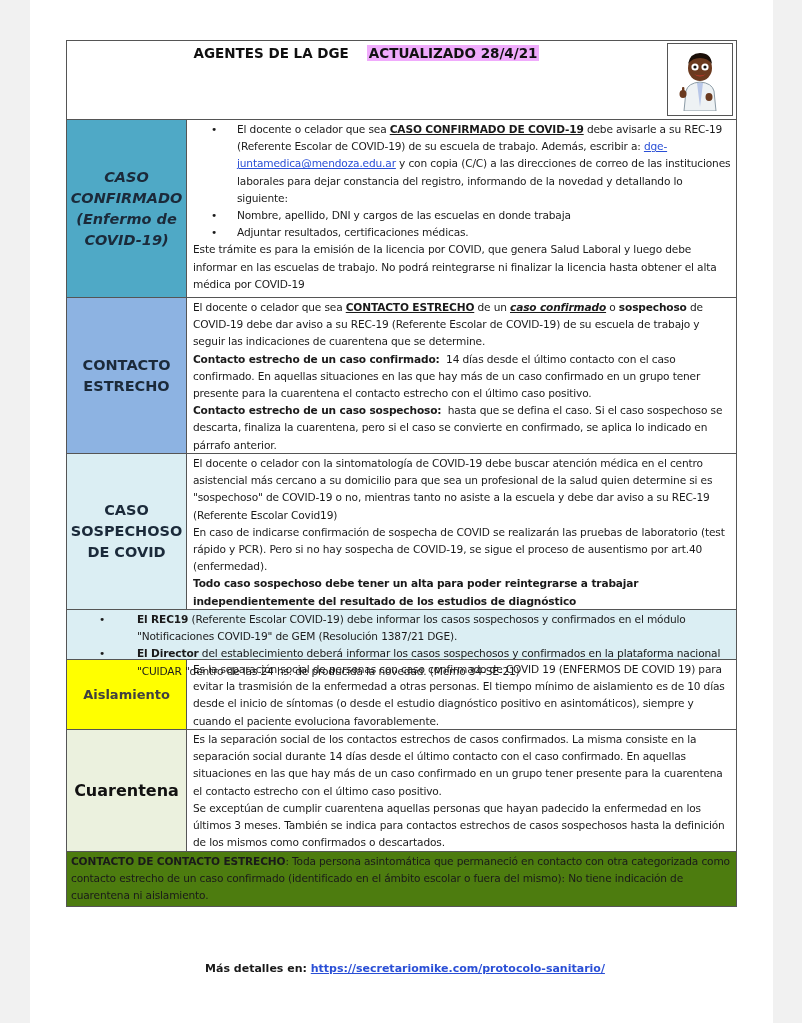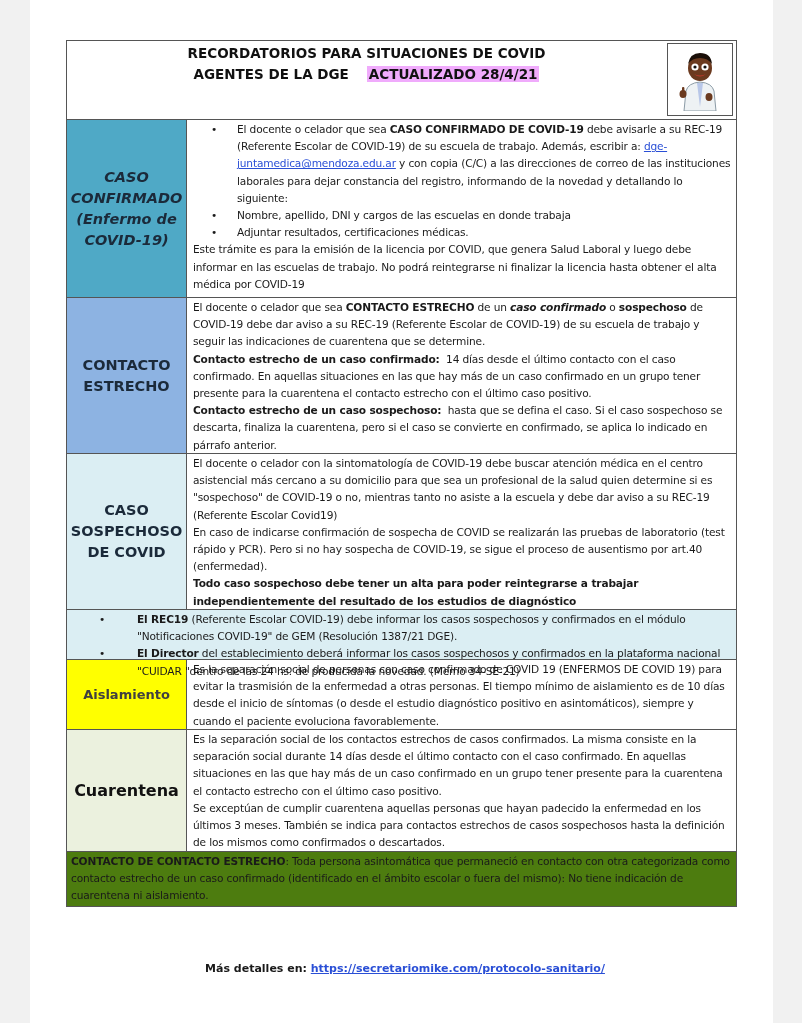--- a/index.html
+++ b/index.html
@@ -68,21 +68,21 @@
   .bg-aislamiento { background: #ffff00; }
   .bg-cuarentena { background: #ebf1de; }
   .bg-info { background: #dbeef3; }
   .bg-cce { background: #4d7c0f; }
 
   ul.bullets { margin: 0; padding: 0 0 0 44px; list-style: none; }
   ul.bullets li { position: relative; }
   ul.bullets li::before {
     content: "•"; position: absolute; left: -26px; top: 0;
   }
-  .u { }
+  .u { text-decoration: underline; }
   .b { font-weight: bold; }
   .i { font-style: italic; }
   .link { color: #2a4fd6; text-decoration: underline; }
 
   .info-cell {
     flex: 1; font-size: 10.6px; line-height: 17.2px;
     padding: 1px 4px 1px 6px;
     letter-spacing: -0.15px;
   }
   ul.info-bullets { margin: 0; padding: 0 0 0 64px; list-style: none; }
@@ -103,21 +103,20 @@
 </style>
 </head>
 <body>
 
 <div class="page"></div>
 
 <div class="doc-table">
 
   <div class="row header-row">
     <div class="title-block">
-      <span style="display:block">RECORDATORIOS PARA SITUACIONES DE COVID</span>
       <span class="title-line2">
         <span>AGENTES DE LA DGE</span><span class="updated">ACTUALIZADO 28/4/21</span>
       </span>
     </div>
     <div class="avatar-box">
       <svg width="44" height="62" viewBox="0 0 44 62">
         <path d="M6 62 L8 42 Q10 34 22 33 Q34 34 36 42 L38 62 Z" fill="#eef2f4" stroke="#8a9aa5" stroke-width="1"></path>
         <path d="M19 34 L22 58 L25 34 Z" fill="#b8c7e8"></path>
         <ellipse cx="22" cy="19" rx="12" ry="13" fill="#6b3a1f"></ellipse>
         <path d="M10 15 Q12 4 22 4 Q33 4 34 15 Q30 9 22 9 Q14 9 10 15 Z" fill="#1a0f08"></path>

